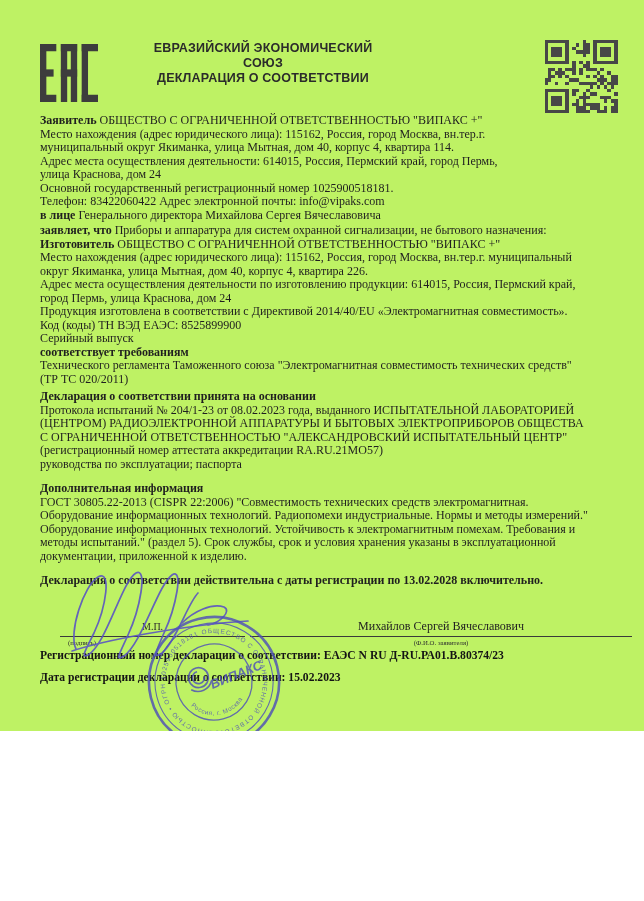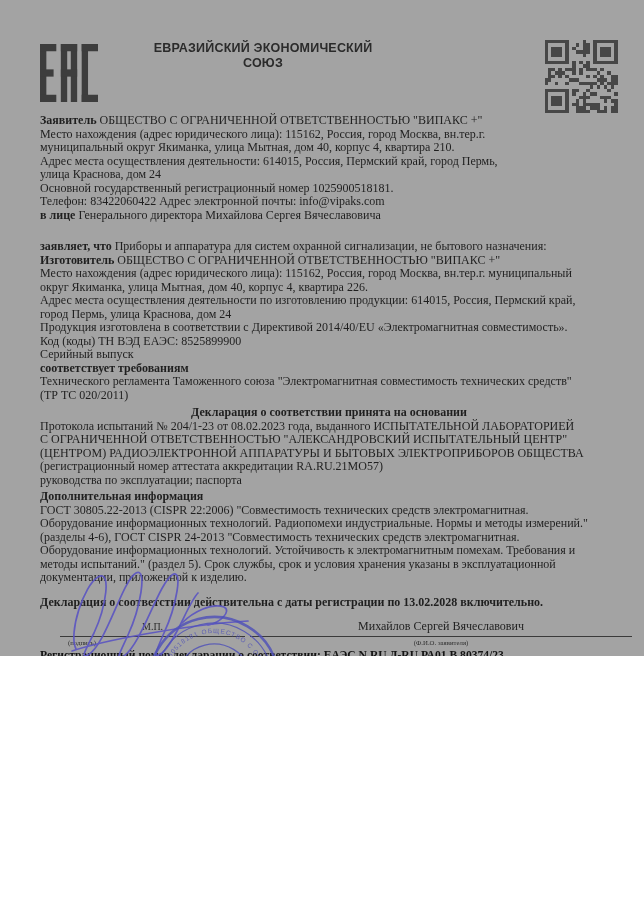--- a/index.html
+++ b/index.html
@@ -1,16 +1,16 @@
 <!DOCTYPE html>
 <html><head>
 <meta charset="utf-8">
 <style>
   html,body{margin:0;padding:0;background:#ffffff;}
-  .page{position:relative;width:644px;height:656px;background:#a3a3a3;overflow:hidden;
+  .page{position:relative;width:644px;height:731px;background:#bef264;overflow:hidden;
         font-family:"Liberation Serif",serif;color:#1f1f1f;}
   
   .eac-logo{position:absolute;left:40px;top:42px;}
   .title-block{position:absolute;left:150px;top:41px;width:226px;text-align:center;
         font-family:"Liberation Sans",sans-serif;font-weight:bold;font-size:12.5px;
         line-height:15px;color:#2b2b2b;letter-spacing:0.2px;}
   .qr{position:absolute;left:543px;top:40px;}
   
   .body-text{position:absolute;left:40px;top:114px;width:578px;font-size:12px;line-height:13.5px;}
   .body-text .line{white-space:nowrap;}
@@ -48,20 +48,21 @@
       <rect x="23" y="0" width="18" height="8"></rect>
         <rect x="23" y="28" width="18" height="8"></rect>
       <rect x="46" y="0" width="7" height="64"></rect>
         <rect x="46" y="0" width="18" height="8"></rect>
       <rect x="46" y="56" width="18" height="8"></rect>
     </g>
   </svg>
 
   <div class="title-block">
     <div>ЕВРАЗИЙСКИЙ ЭКОНОМИЧЕСКИЙ СОЮЗ</div>
+    <div>ДЕКЛАРАЦИЯ О СООТВЕТСТВИИ</div>
   </div>
 
   <svg class="qr" id="qr-svg" width="76" height="73" viewBox="0 0 21 21" shape-rendering="crispEdges">
       <g fill="#474747">
         <rect x="0" y="0" width="1" height="1"></rect>
         <rect x="1" y="0" width="1" height="1"></rect>
         <rect x="2" y="0" width="1" height="1"></rect>
         <rect x="3" y="0" width="1" height="1"></rect>
         <rect x="4" y="0" width="1" height="1"></rect>
         <rect x="5" y="0" width="1" height="1"></rect>
@@ -275,48 +276,47 @@
         <rect x="16" y="20" width="1" height="1"></rect>
         <rect x="17" y="20" width="1" height="1"></rect>
         <rect x="19" y="20" width="1" height="1"></rect>
         <rect x="20" y="20" width="1" height="1"></rect>
       </g>
     </svg>
 
   <div class="body-text" id="body-lines">
       <div class="line"><span class="b">Заявитель</span> ОБЩЕСТВО С ОГРАНИЧЕННОЙ ОТВЕТСТВЕННОСТЬЮ "ВИПАКС +"</div>
       <div class="line">Место нахождения (адрес юридического лица): 115162, Россия, город Москва, вн.тер.г.</div>
-      <div class="line">муниципальный округ Якиманка, улица Мытная, дом 40, корпус 4, квартира 210.</div>
+      <div class="line">муниципальный округ Якиманка, улица Мытная, дом 40, корпус 4, квартира 114.</div>
       <div class="line">Адрес места осуществления деятельности: 614015, Россия, Пермский край, город Пермь,</div>
       <div class="line">улица Краснова, дом 24</div>
       <div class="line">Основной государственный регистрационный номер 1025900518181.</div>
       <div class="line">Телефон: 83422060422 Адрес электронной почты: info@vipaks.com</div>
       <div class="line"><span class="b">в лице</span> Генерального директора Михайлова Сергея Вячеславовича</div>
-      <div class="line" style="margin-top: 18px;"><span class="b">заявляет, что</span> Приборы и аппаратура для систем охранной сигнализации, не бытового назначения:</div>
+      <div class="line" style="margin-top: 2px;"><span class="b">заявляет, что</span> Приборы и аппаратура для систем охранной сигнализации, не бытового назначения:</div>
       <div class="line"><span class="b">Изготовитель</span> ОБЩЕСТВО С ОГРАНИЧЕННОЙ ОТВЕТСТВЕННОСТЬЮ "ВИПАКС +"</div>
       <div class="line">Место нахождения (адрес юридического лица): 115162, Россия, город Москва, вн.тер.г. муниципальный</div>
       <div class="line">округ Якиманка, улица Мытная, дом 40, корпус 4, квартира 226.</div>
       <div class="line">Адрес места осуществления деятельности по изготовлению продукции: 614015, Россия, Пермский край,</div>
       <div class="line">город Пермь, улица Краснова, дом 24</div>
       <div class="line">Продукция изготовлена в соответствии с Директивой 2014/40/EU «Электромагнитная совместимость».</div>
       <div class="line">Код (коды) ТН ВЭД ЕАЭС: 8525899900</div>
       <div class="line">Серийный выпуск</div>
       <div class="line b">соответствует требованиям</div>
       <div class="line">Технического регламента Таможенного союза "Электромагнитная совместимость технических средств"</div>
       <div class="line">(ТР ТС 020/2011)</div>
-      <div class="line b" style="margin-top: 4px; text-align: center;">Декларация о соответствии принята на основании</div>
+      <div class="line b" style="margin-top: 4px;">Декларация о соответствии принята на основании</div>
       <div class="line">Протокола испытаний № 204/1-23 от 08.02.2023 года, выданного ИСПЫТАТЕЛЬНОЙ ЛАБОРАТОРИЕЙ</div>
+      <div class="line">(ЦЕНТРОМ) РАДИОЭЛЕКТРОННОЙ АППАРАТУРЫ И БЫТОВЫХ ЭЛЕКТРОПРИБОРОВ ОБЩЕСТВА</div>
       <div class="line">С ОГРАНИЧЕННОЙ ОТВЕТСТВЕННОСТЬЮ "АЛЕКСАНДРОВСКИЙ ИСПЫТАТЕЛЬНЫЙ ЦЕНТР"</div>
-      <div class="line">(ЦЕНТРОМ) РАДИОЭЛЕКТРОННОЙ АППАРАТУРЫ И БЫТОВЫХ ЭЛЕКТРОПРИБОРОВ ОБЩЕСТВА</div>
       <div class="line">(регистрационный номер аттестата аккредитации RA.RU.21MO57)</div>
       <div class="line">руководства по эксплуатации; паспорта</div>
-      <div class="line b" style="margin-top: 3px;">Дополнительная информация</div>
+      <div class="line b" style="margin-top: 11px;">Дополнительная информация</div>
       <div class="line">ГОСТ 30805.22-2013 (CISPR 22:2006) "Совместимость технических средств электромагнитная.</div>
       <div class="line">Оборудование информационных технологий. Радиопомехи индустриальные. Нормы и методы измерений."</div>
-      <div class="line">(разделы 4-6), ГОСТ CISPR 24-2013 "Совместимость технических средств электромагнитная.</div>
       <div class="line">Оборудование информационных технологий. Устойчивость к электромагнитным помехам. Требования и</div>
       <div class="line">методы испытаний." (раздел 5). Срок службы, срок и условия хранения указаны в эксплуатационной</div>
       <div class="line">документации, приложенной к изделию.</div>
       <div class="line b" style="margin-top: 11px;">Декларация о соответствии действительна с даты регистрации по 13.02.2028 включительно.</div>
     </div>
 
   <div class="sig-line left"></div>
   <div class="small-label podpis">(подпись)</div>
   <div class="mp">М.П.</div>
   <div class="sig-name">Михайлов Сергей Вячеславович</div>

